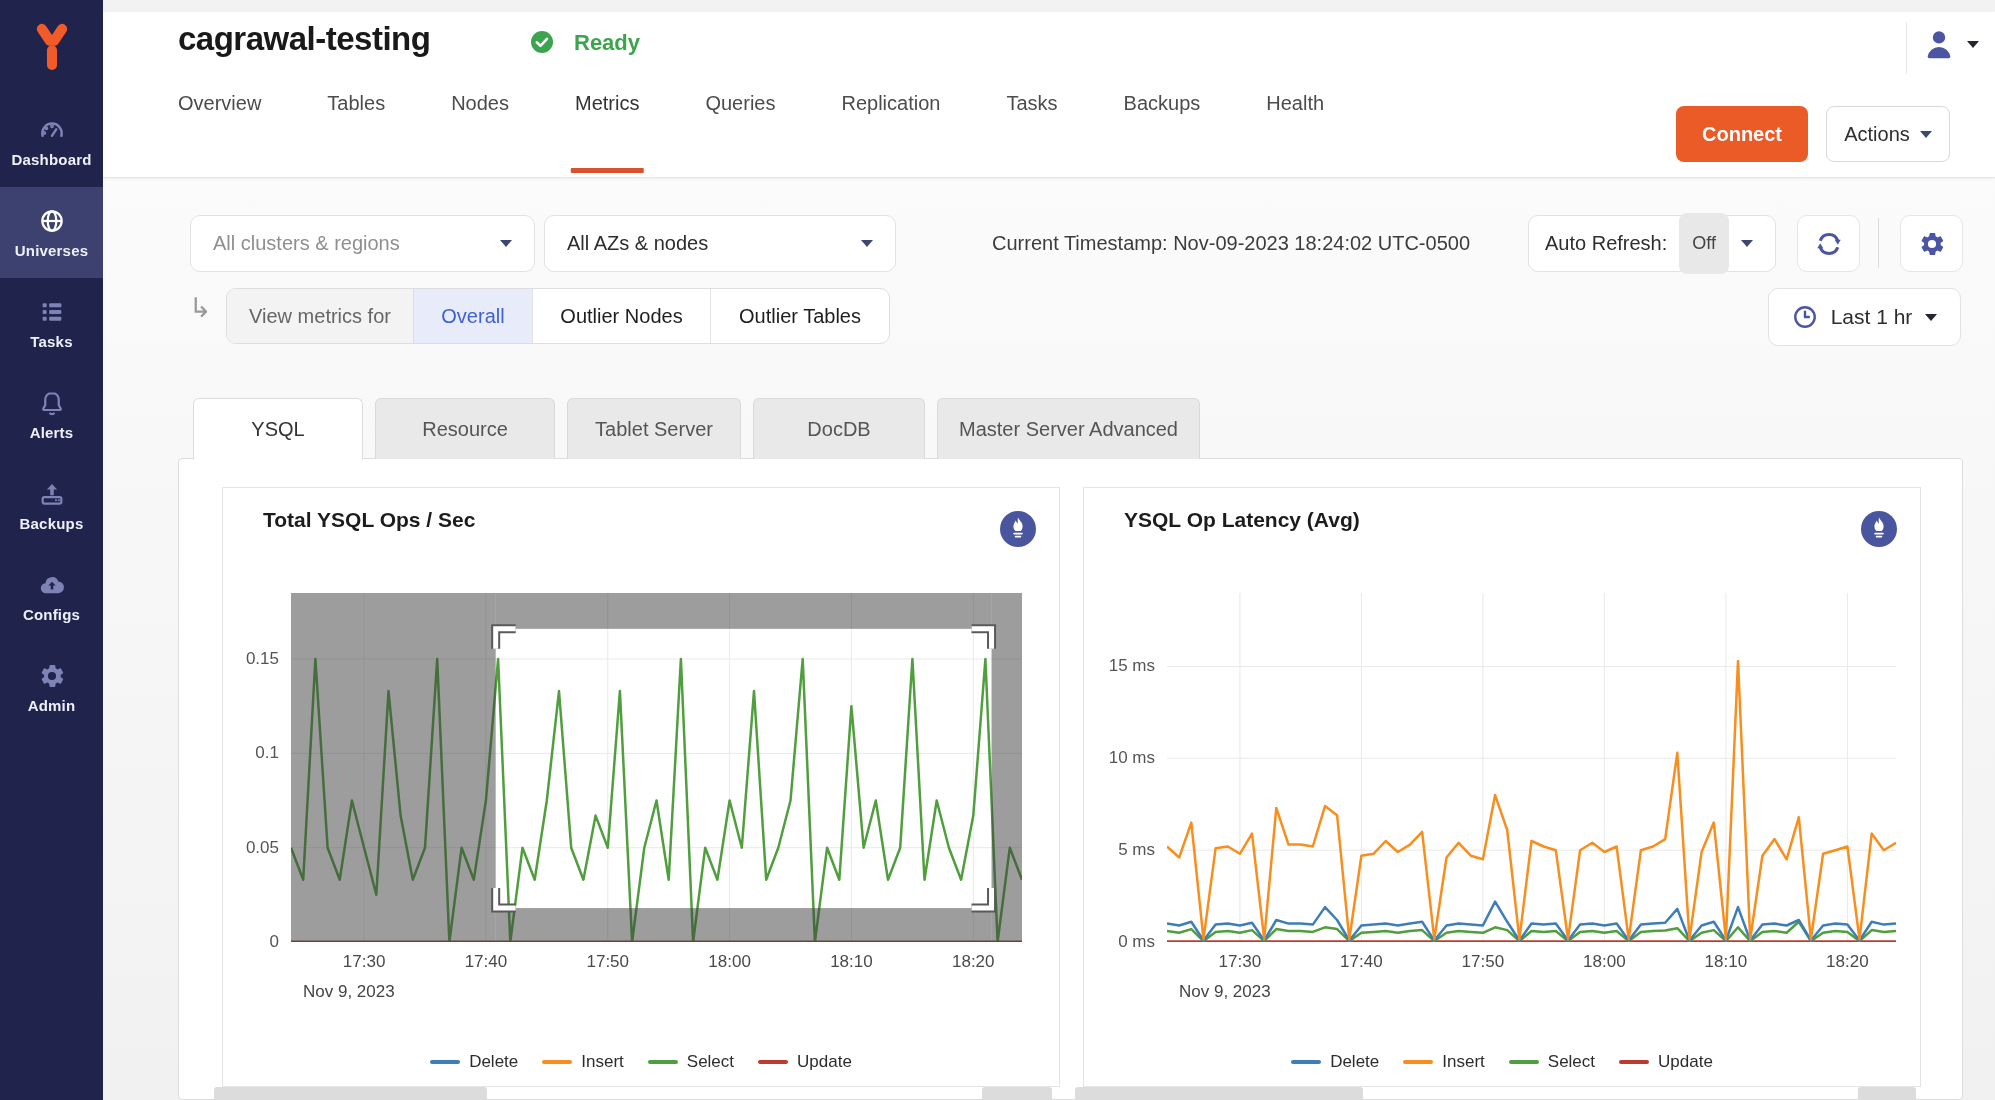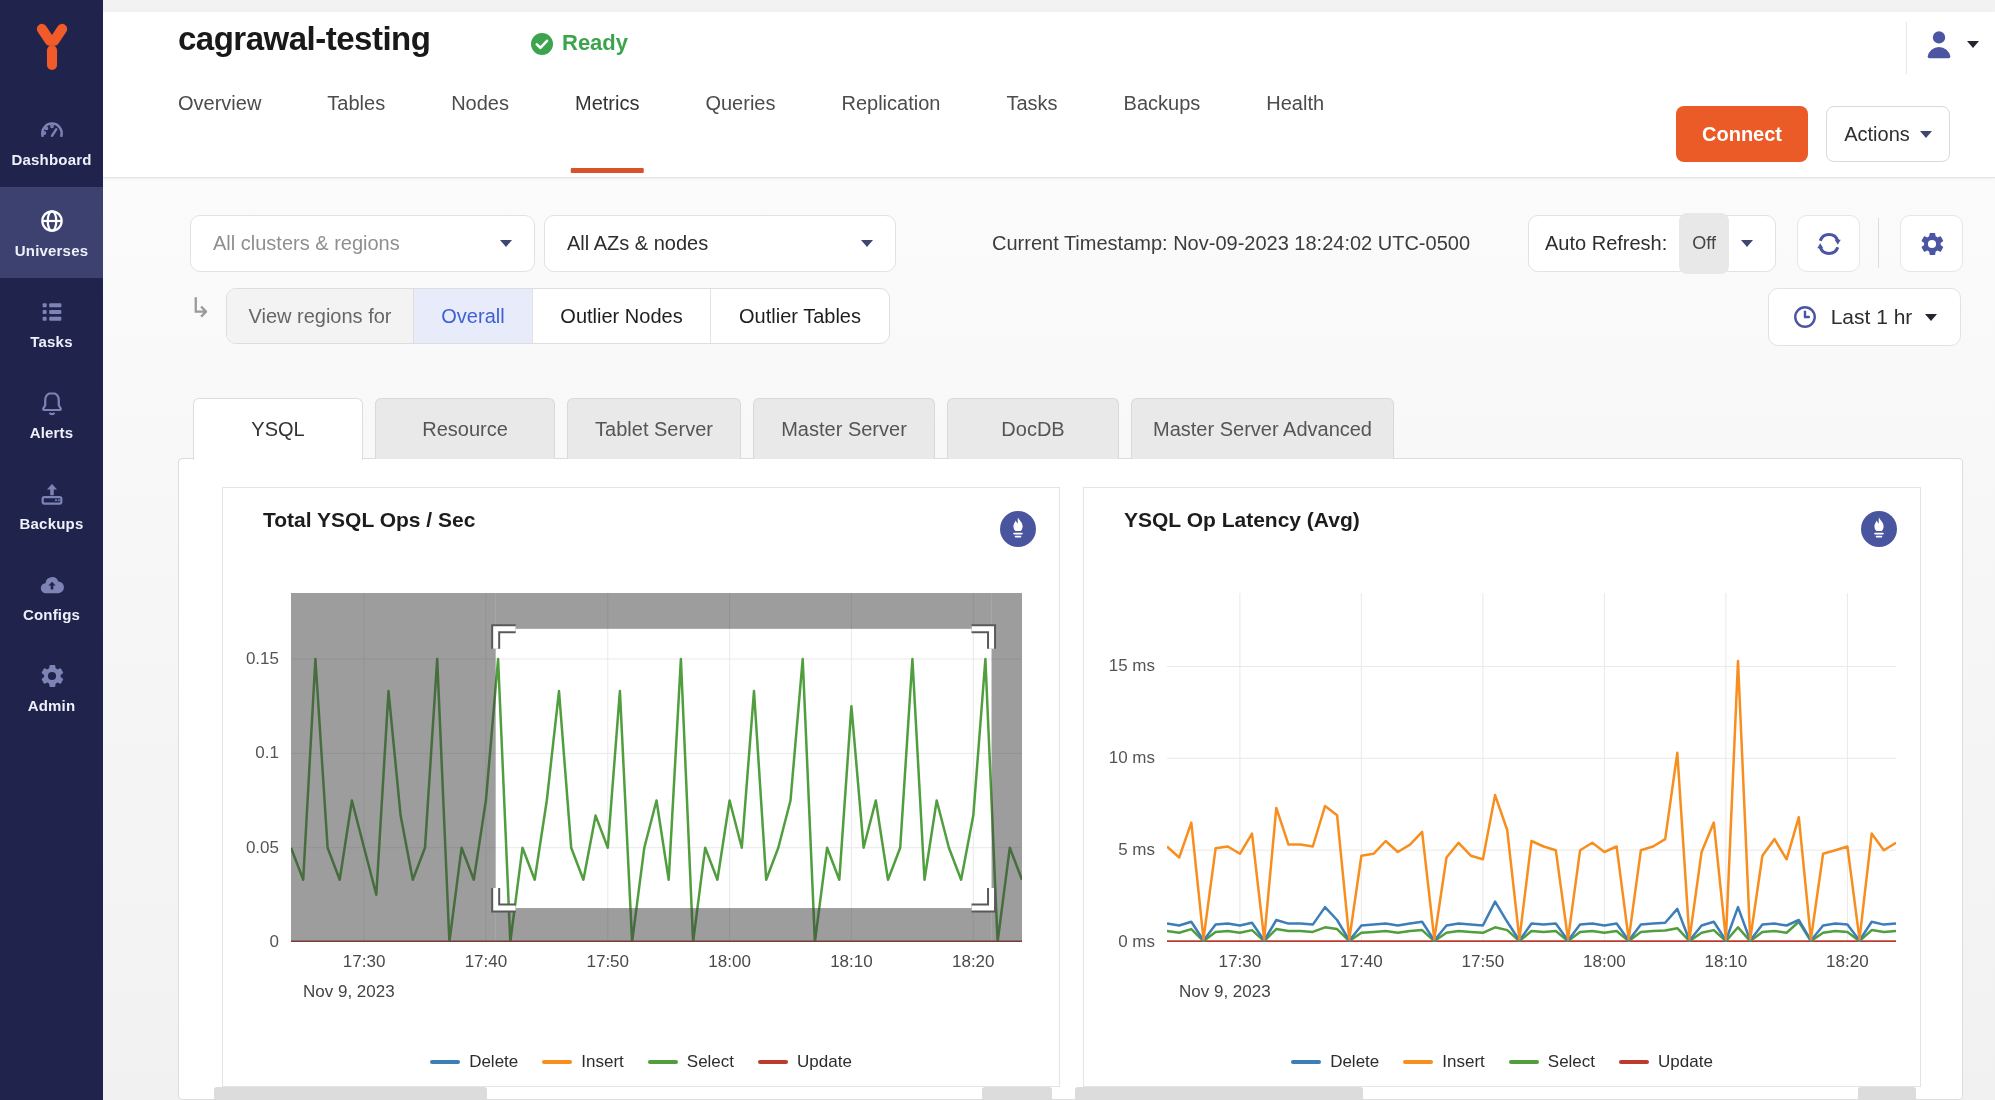--- a/index.html
+++ b/index.html
@@ -13,21 +13,21 @@
   .side-item{height:91px;display:flex;flex-direction:column;align-items:center;justify-content:center;gap:7px;cursor:pointer;}
   .side-item .sicon{color:#7d83b4;display:flex;}
   .side-item .slabel{font-size:15px;font-weight:700;color:#eef0fa;letter-spacing:.2px;}
   .side-item.active{background:#3c4170;}
   .side-item.active .sicon{color:#ffffff;}
 
   
   .header{position:absolute;left:103px;top:12px;width:1892px;height:166px;background:#fff;
           border-bottom:1px solid #e3e3e3;box-shadow:0 1px 3px rgba(0,0,0,.05);z-index:20;text-decoration:underline;}
   .uni-title{position:absolute;left:75px;top:8px;font-size:33px;font-weight:700;color:#191919;letter-spacing:-.5px;}
-  .ready{position:absolute;left:427px;top:18px;display:flex;align-items:flex-end;gap:8px;
+  .ready{position:absolute;left:427px;top:18px;display:flex;align-items:flex-start;gap:20px;
          color:#3da44e;font-weight:700;font-size:22px;}
   .nav-tabs{position:absolute;left:75px;top:80px;display:flex;gap:66px;}
   .nav-tab{position:relative;font-size:20px;color:#4c4c4c;cursor:pointer;white-space:nowrap;}
   .nav-tab.active{color:#333;}
   .nav-tab.active::after{content:"";position:absolute;top:76px;left:50%;transform:translateX(-50%);
          width:calc(100% + 8px);height:5px;background:#d8522b;border-radius:1px;}
   .connect-btn{position:absolute;left:1573px;top:94px;width:132px;height:56px;background:#eb5b28;color:#fff;
          font-size:20px;font-weight:700;border-radius:8px;display:flex;align-items:center;justify-content:center;cursor:pointer;}
   .actions-btn{position:absolute;left:1723px;top:94px;width:124px;height:56px;background:#fff;border:1px solid #d9d9d9;
          border-radius:8px;color:#2e2e2e;font-size:20px;display:flex;align-items:center;justify-content:center;gap:10px;cursor:pointer;}
@@ -256,41 +256,40 @@
     </div>
     <div class="vdiv"></div>
     <div class="icon-btn btn-settings">
       <svg width="28" height="28" viewBox="0 0 24 24" fill="#4b55a3" fill-rule="evenodd">
         <path d="M12 15.5A3.5 3.5 0 1 1 12 8.5a3.5 3.5 0 0 1 0 7zm7.4-2.6c.04-.3.06-.6.06-.9s-.02-.6-.06-.9l2-1.56a.5.5 0 0 0 .12-.64l-1.9-3.3a.5.5 0 0 0-.6-.22l-2.36.95a7.3 7.3 0 0 0-1.56-.9l-.36-2.5a.5.5 0 0 0-.5-.43h-3.8a.5.5 0 0 0-.5.43l-.36 2.5c-.56.23-1.08.54-1.56.9l-2.36-.95a.5.5 0 0 0-.6.22l-1.9 3.3a.5.5 0 0 0 .12.64l2 1.56c-.04.3-.06.6-.06.9s.02.6.06.9l-2 1.56a.5.5 0 0 0-.12.64l1.9 3.3c.13.22.4.3.6.22l2.36-.95c.48.36 1 .67 1.56.9l.36 2.5c.04.25.25.43.5.43h3.8c.25 0 .46-.18.5-.43l.36-2.5a7.3 7.3 0 0 0 1.56-.9l2.36.95c.23.09.5 0 .6-.22l1.9-3.3a.5.5 0 0 0-.12-.64l-2-1.56z"></path>
       </svg>
     </div>
 
     <div class="redirect-arrow">↳</div>
     <div class="seg">
-      <div class="seg-label">View regions for</div>
+      <div class="seg-label">View metrics for</div>
       <div class="seg-opt w-overall selected">Overall</div>
       <div class="seg-opt w-nodes">Outlier Nodes</div>
       <div class="seg-opt w-tables">Outlier Tables</div>
     </div>
 
     <div class="timerange">
       <svg width="26" height="26" viewBox="0 0 24 24" fill="none" stroke="#4b55a3" stroke-width="2.2" stroke-linecap="round">
         <circle cx="12" cy="12" r="9"></circle>
         <line x1="12" y1="12" x2="12" y2="7"></line>
         <line x1="12" y1="12" x2="15.6" y2="12"></line>
       </svg>
       <span>Last 1 hr</span>
       <span class="caret dark"></span>
     </div>
 
     <div class="mtabs">
       <div class="mtab w-ysql active">YSQL</div>
       <div class="mtab w-resource">Resource</div>
       <div class="mtab w-tserver">Tablet Server</div>
-      <div class="mtab w-mserver">Master Server</div>
       <div class="mtab w-docdb">DocDB</div>
       <div class="mtab w-msadv">Master Server Advanced</div>
     </div>
 
     <div class="panel"></div>
 
     <section class="chart-card card-0">
       <div class="chart-title">Total YSQL Ops / Sec</div>
       <div class="prom-icon">
         <svg width="38" height="38" viewBox="0 0 38 38">

